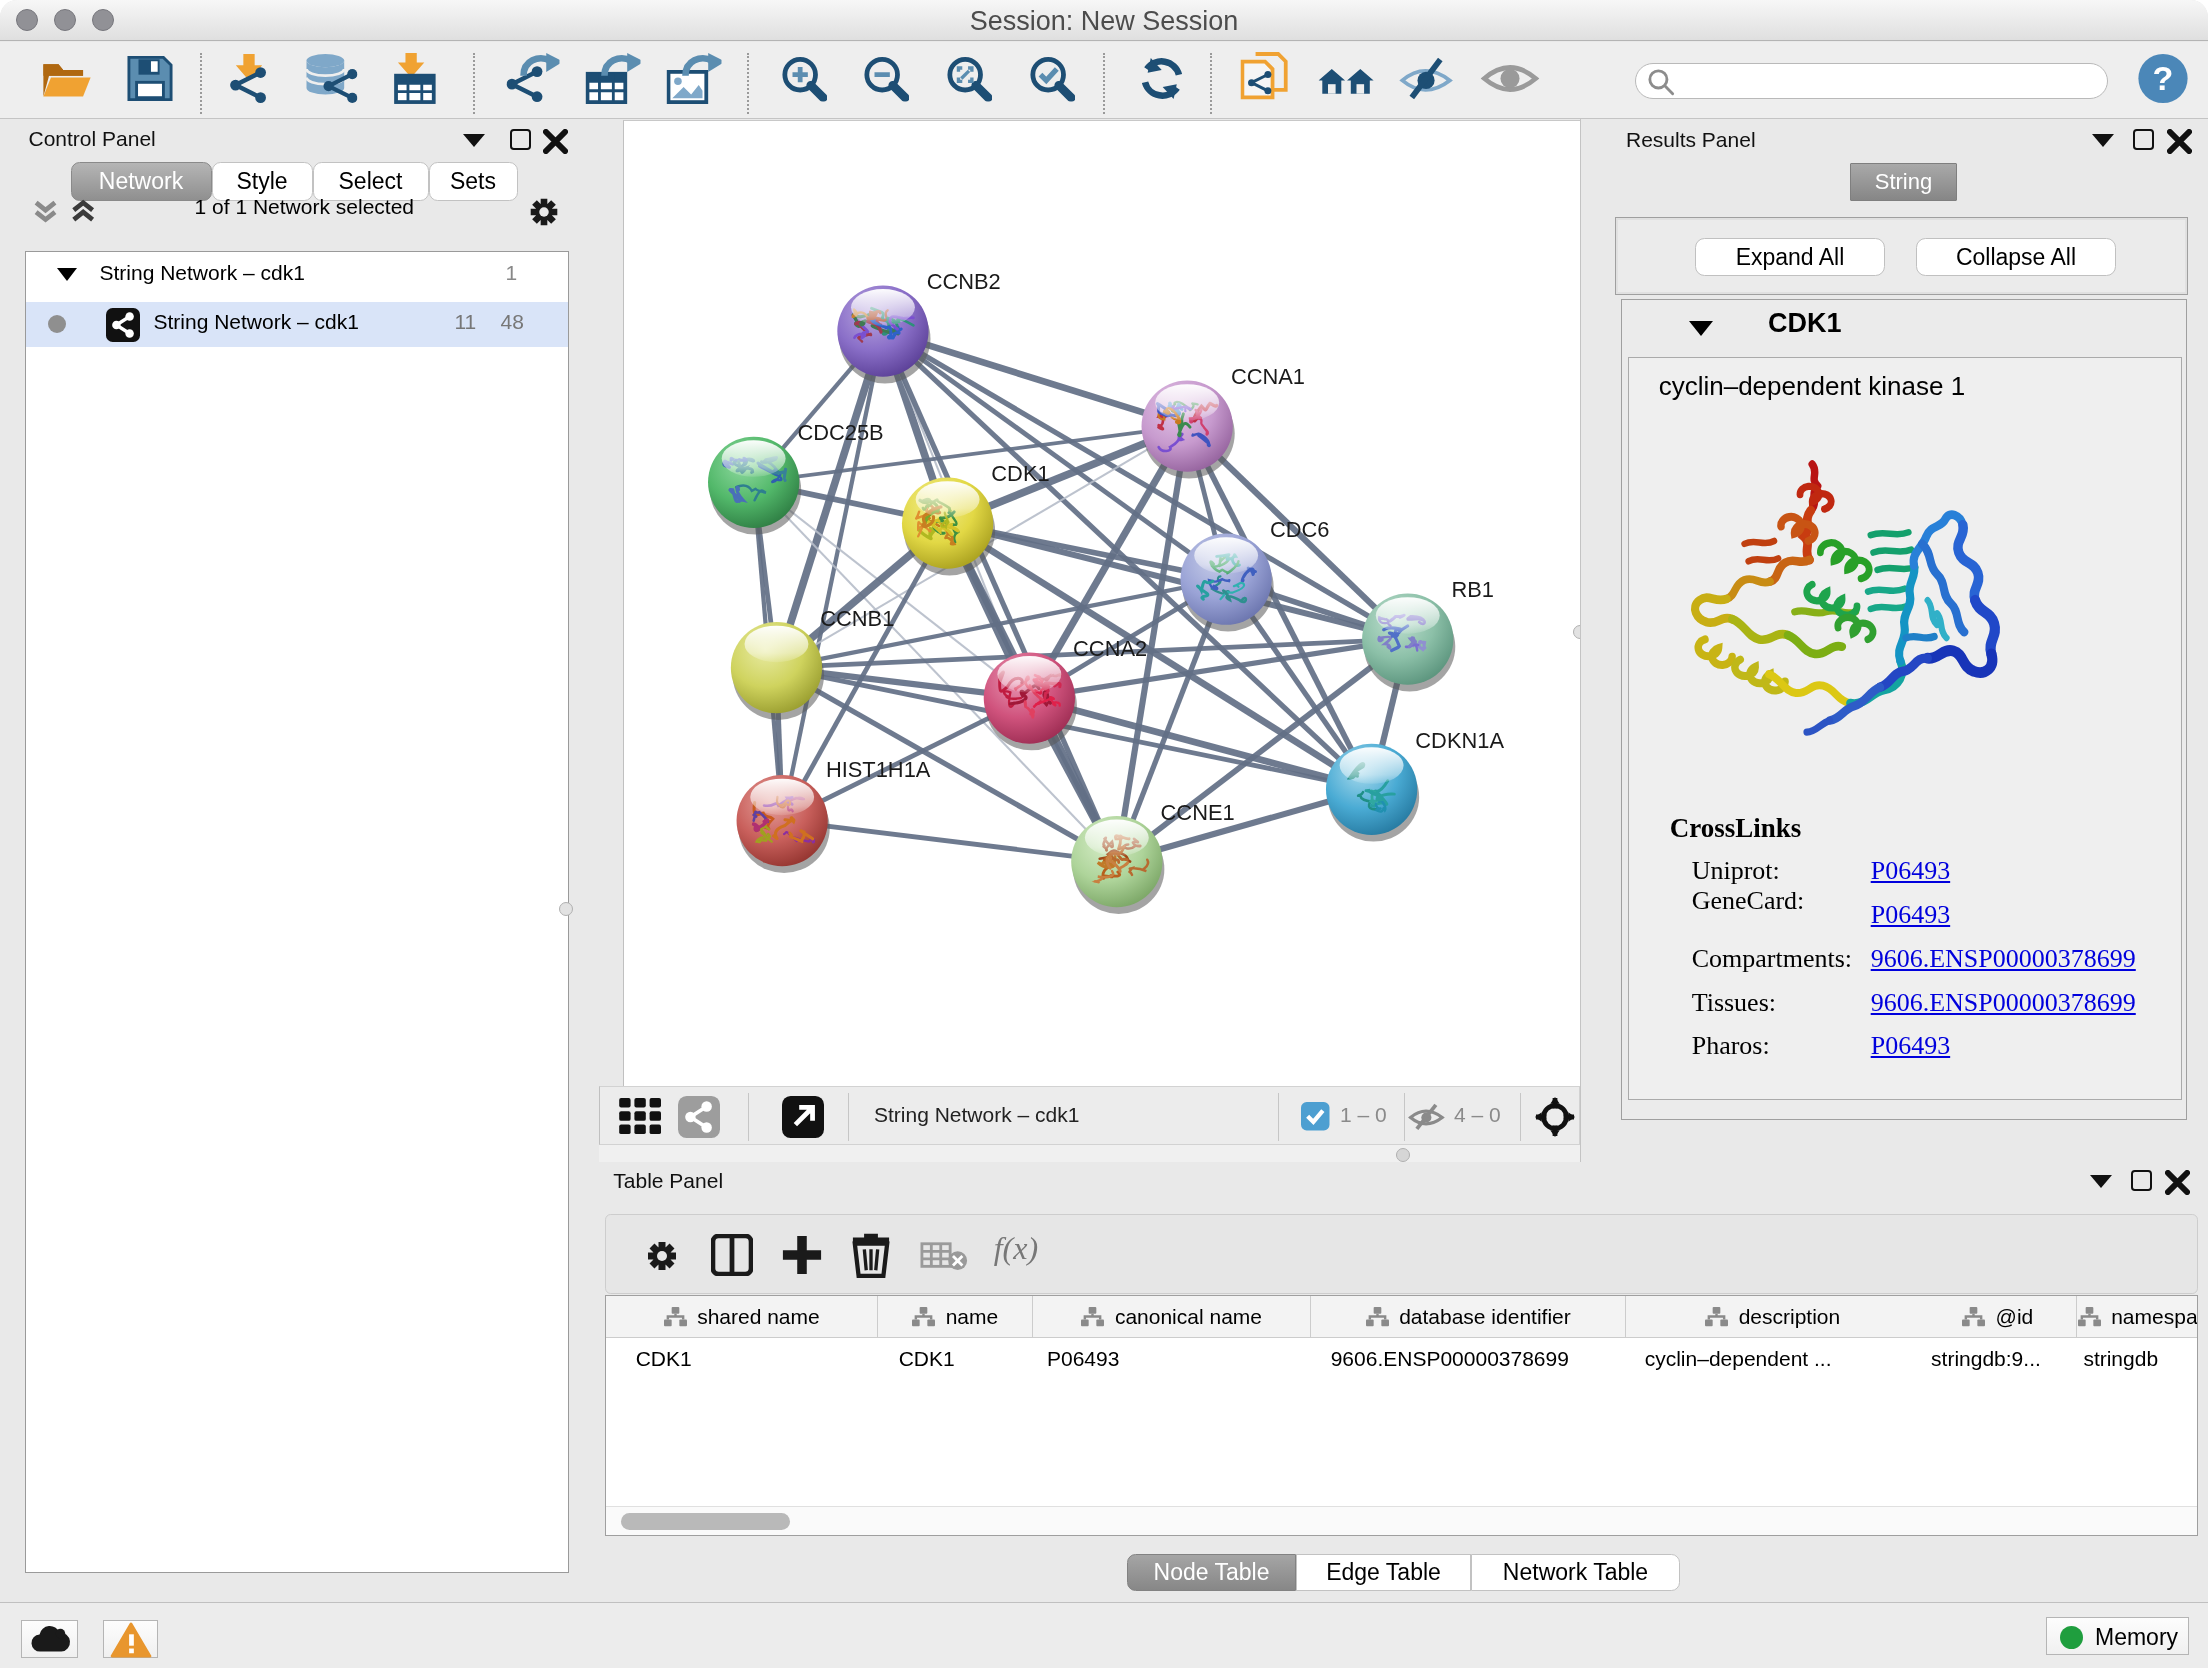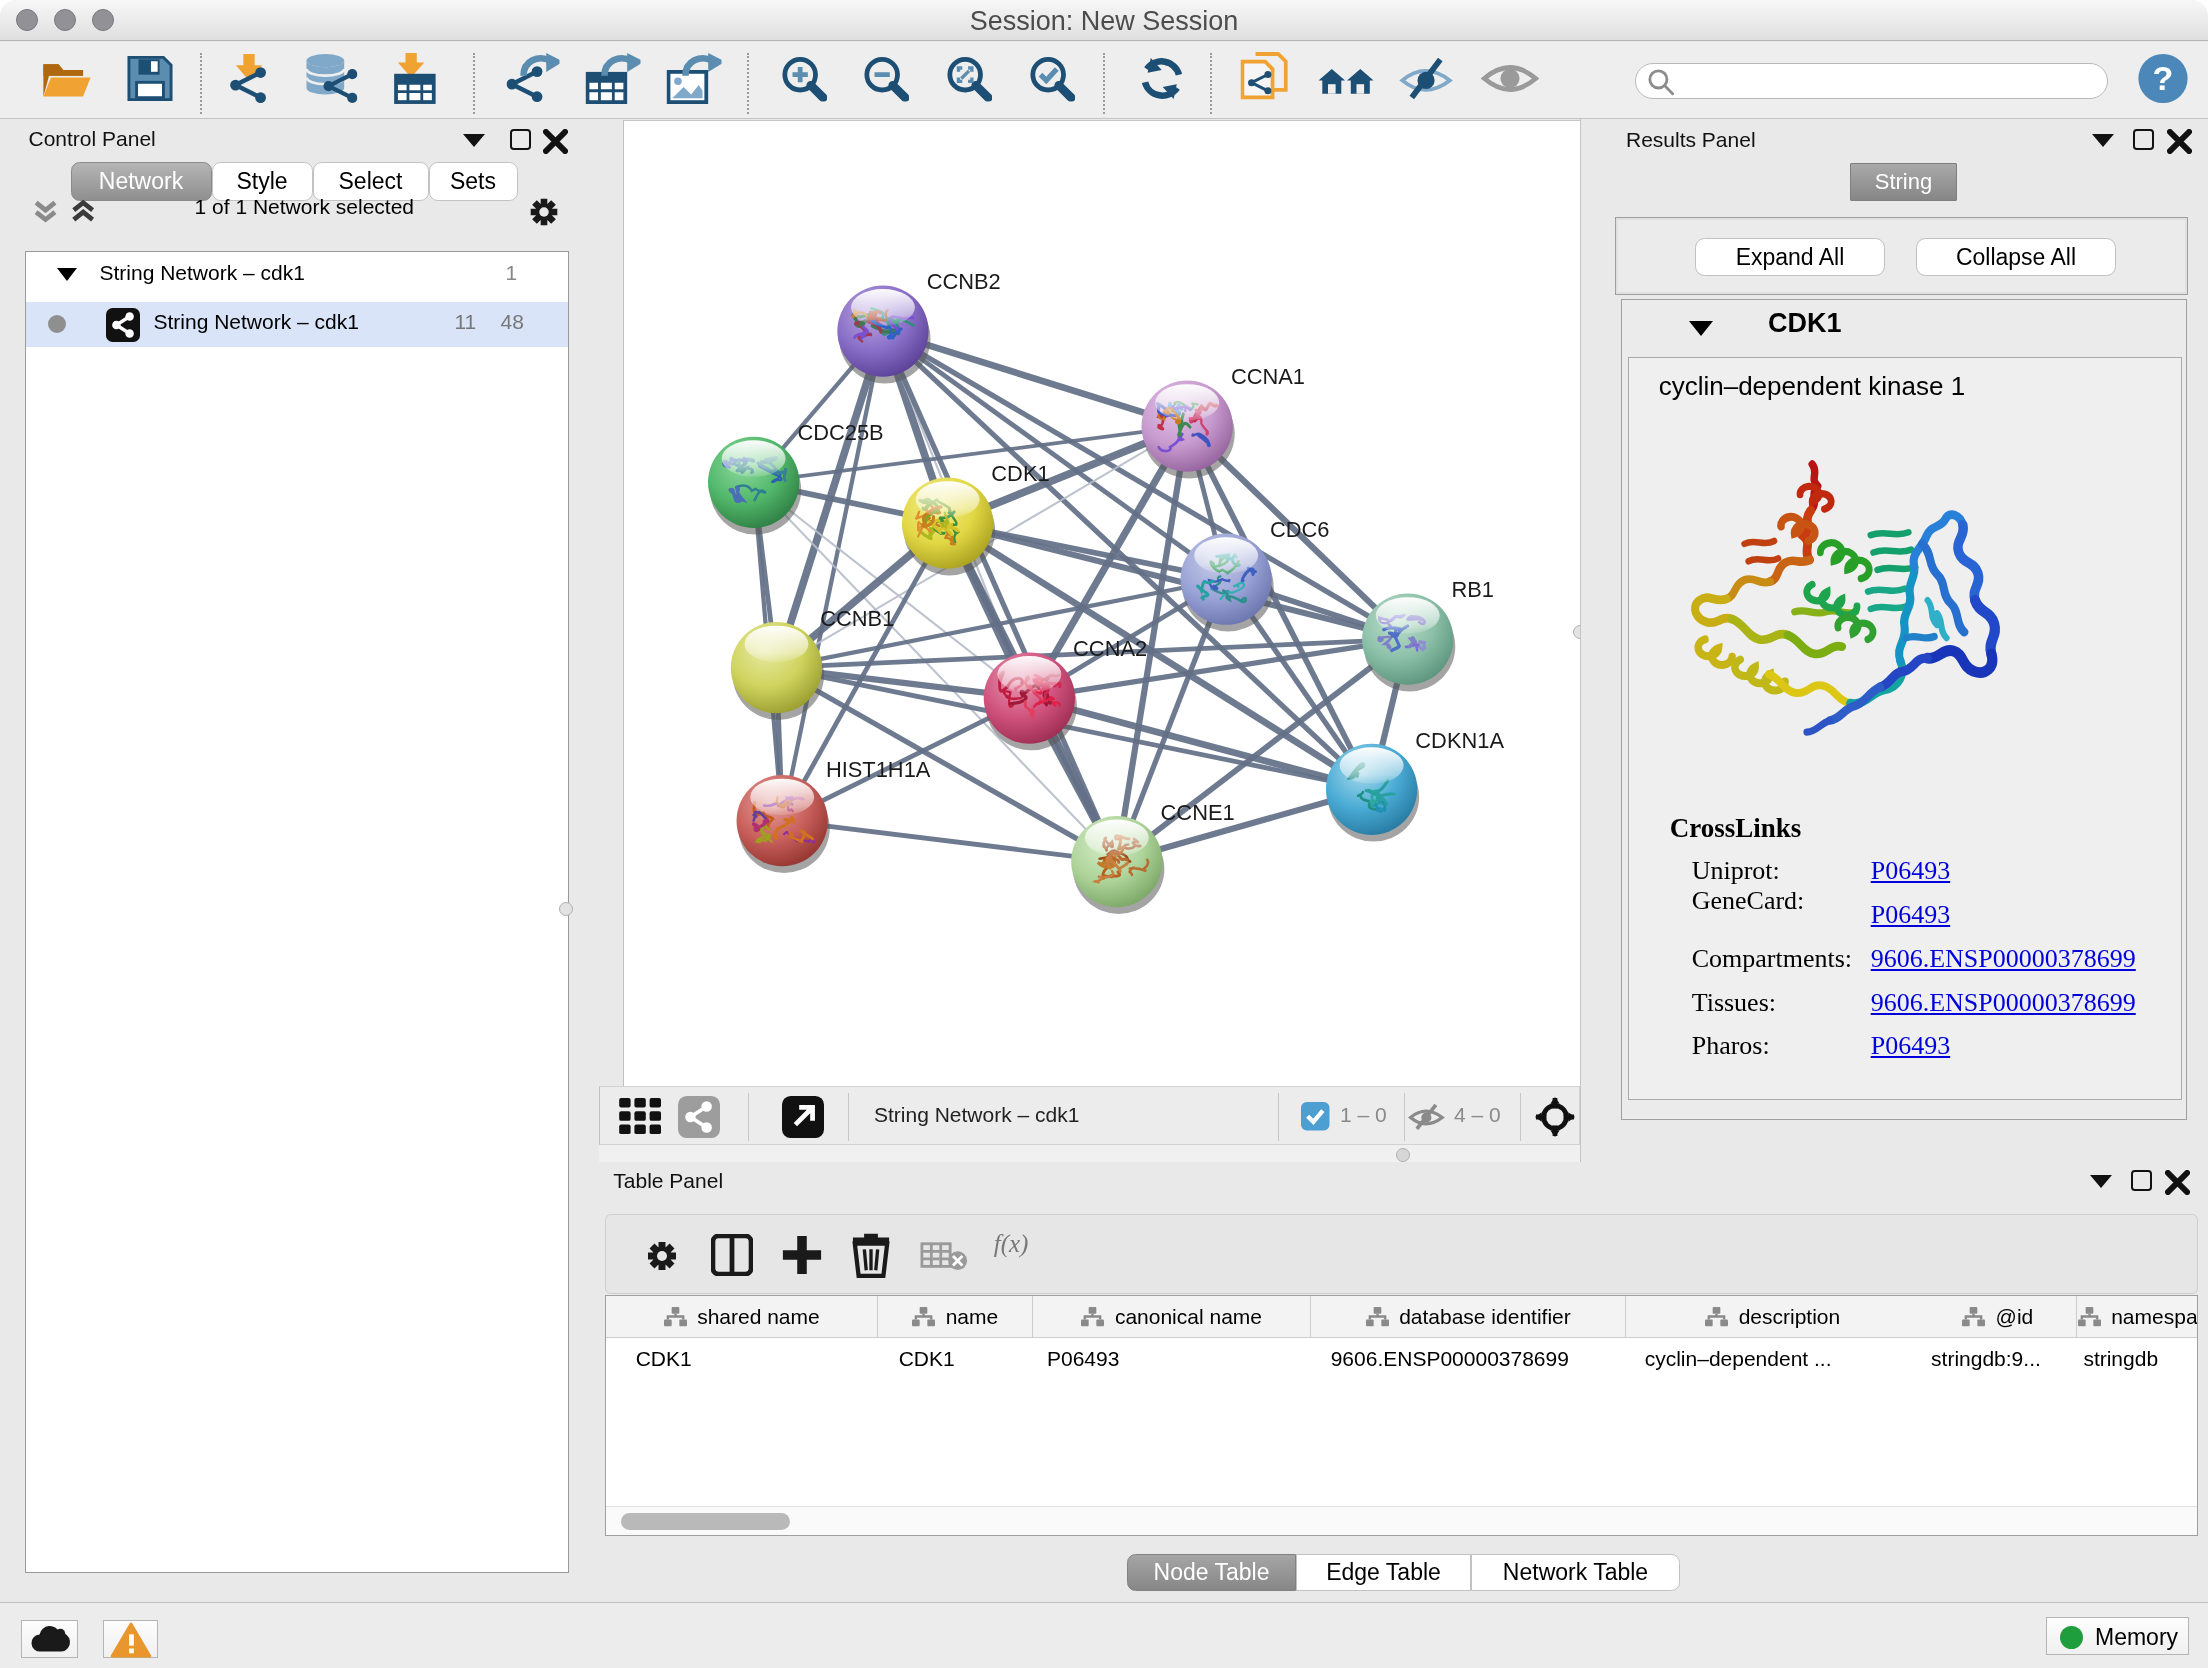--- a/index.html
+++ b/index.html
@@ -788,21 +788,21 @@
 <path d="M14 18 L16 40 M21 18 L21 40 M28 18 L26 40" stroke="#1a1a1a" stroke-width="3.5"></path>
         </svg>
 <svg style="position:absolute;left:314px;top:25px;" width="49" height="32" viewBox="0 0 52 34">
 <g stroke="#9a9a9a" fill="none" stroke-width="3">
             <rect x="2" y="4" width="30" height="24"></rect>
 <path d="M2 12 L32 12 M2 20 L32 20 M12 4 L12 28 M22 4 L22 28"></path>
           </g>
 <circle cx="40" cy="22" r="10" fill="#9a9a9a"></circle>
 <path d="M35 17 L45 27 M45 17 L35 27" stroke="#fff" stroke-width="3"></path>
         </svg>
-<span style="position:absolute;left:388px;top:15px;font-family:'Liberation Serif',serif;font-style:italic;font-size:25px;color:#777;">f(x)</span>
+<span style="position:absolute;left:388px;top:15px;font-family:'Liberation Serif',serif;font-style:italic;font-size:32px;color:#777;">f(x)</span>
 </div>
     <div id="tp-table">
         <div class="th" style="left:0px; width:272px; text-align:center; line-height:41px;"><svg width="25" height="23" viewBox="0 0 26 24" style="vertical-align:-4.8px;margin-right:9.5px;">
 <g fill="#8a8a8a">
               <rect x="9" y="1" width="8" height="7" rx="1"></rect>
               <rect x="1" y="14" width="8" height="7" rx="1"></rect>
               <rect x="17" y="14" width="8" height="7" rx="1"></rect>
 <path d="M13 8 L13 11 M5 14 L5 11 L21 11 L21 14" stroke="#8a8a8a" stroke-width="2.5" fill="none"></path>
             </g>
           </svg>shared name</div>

